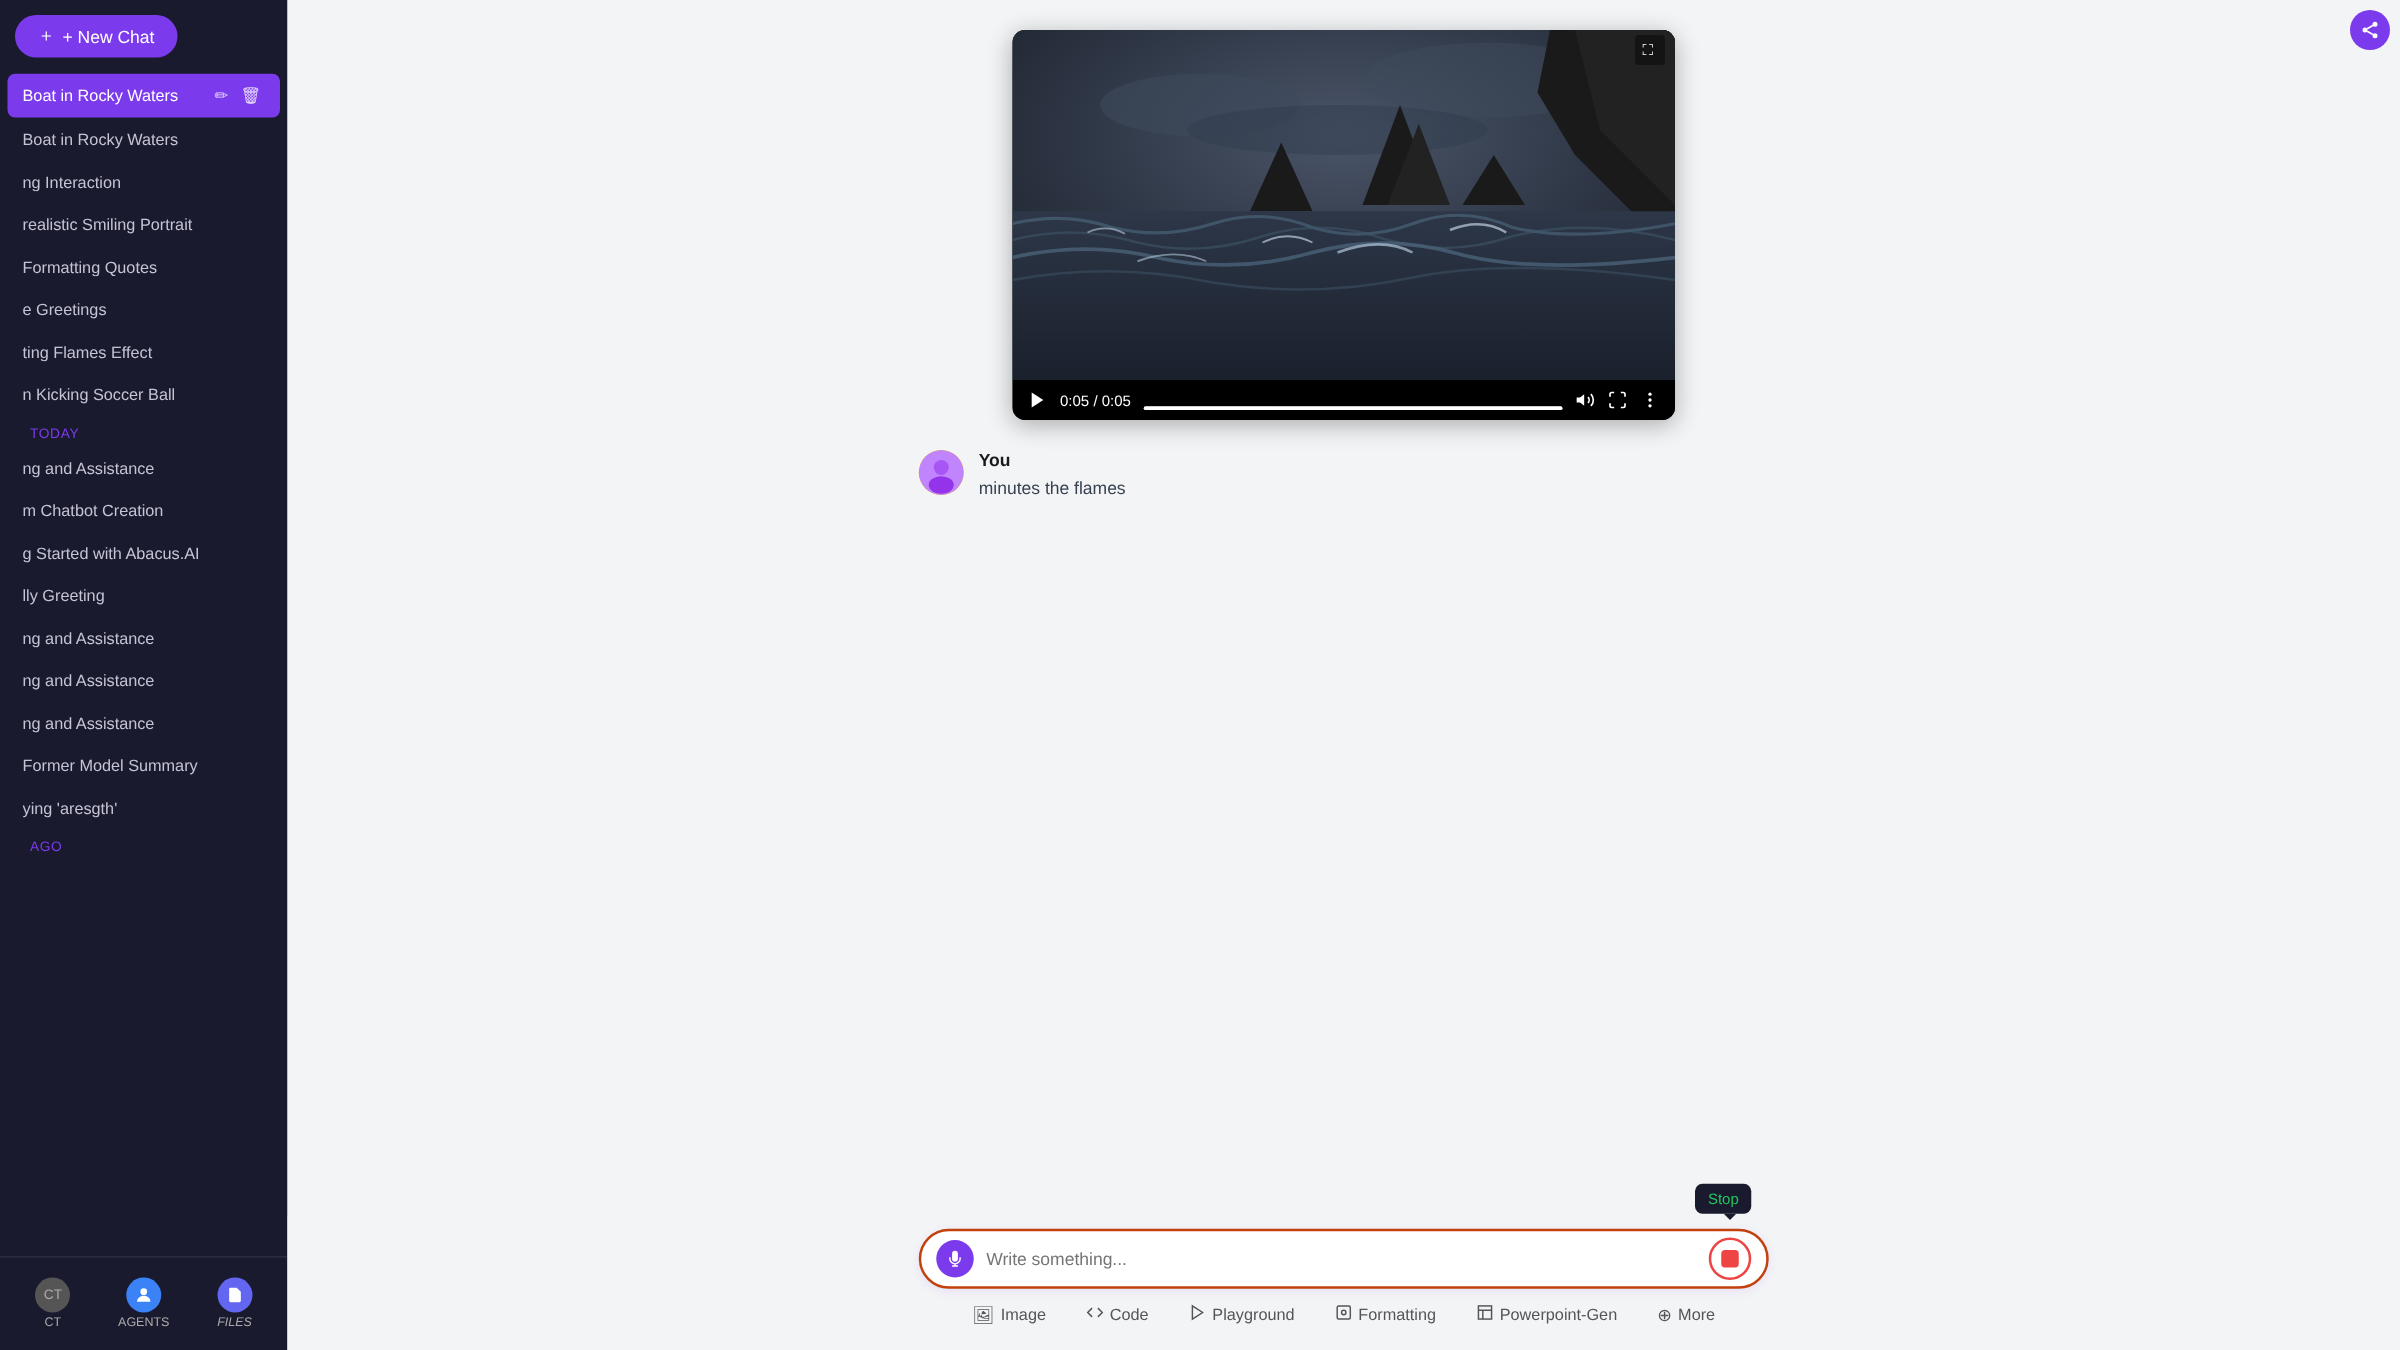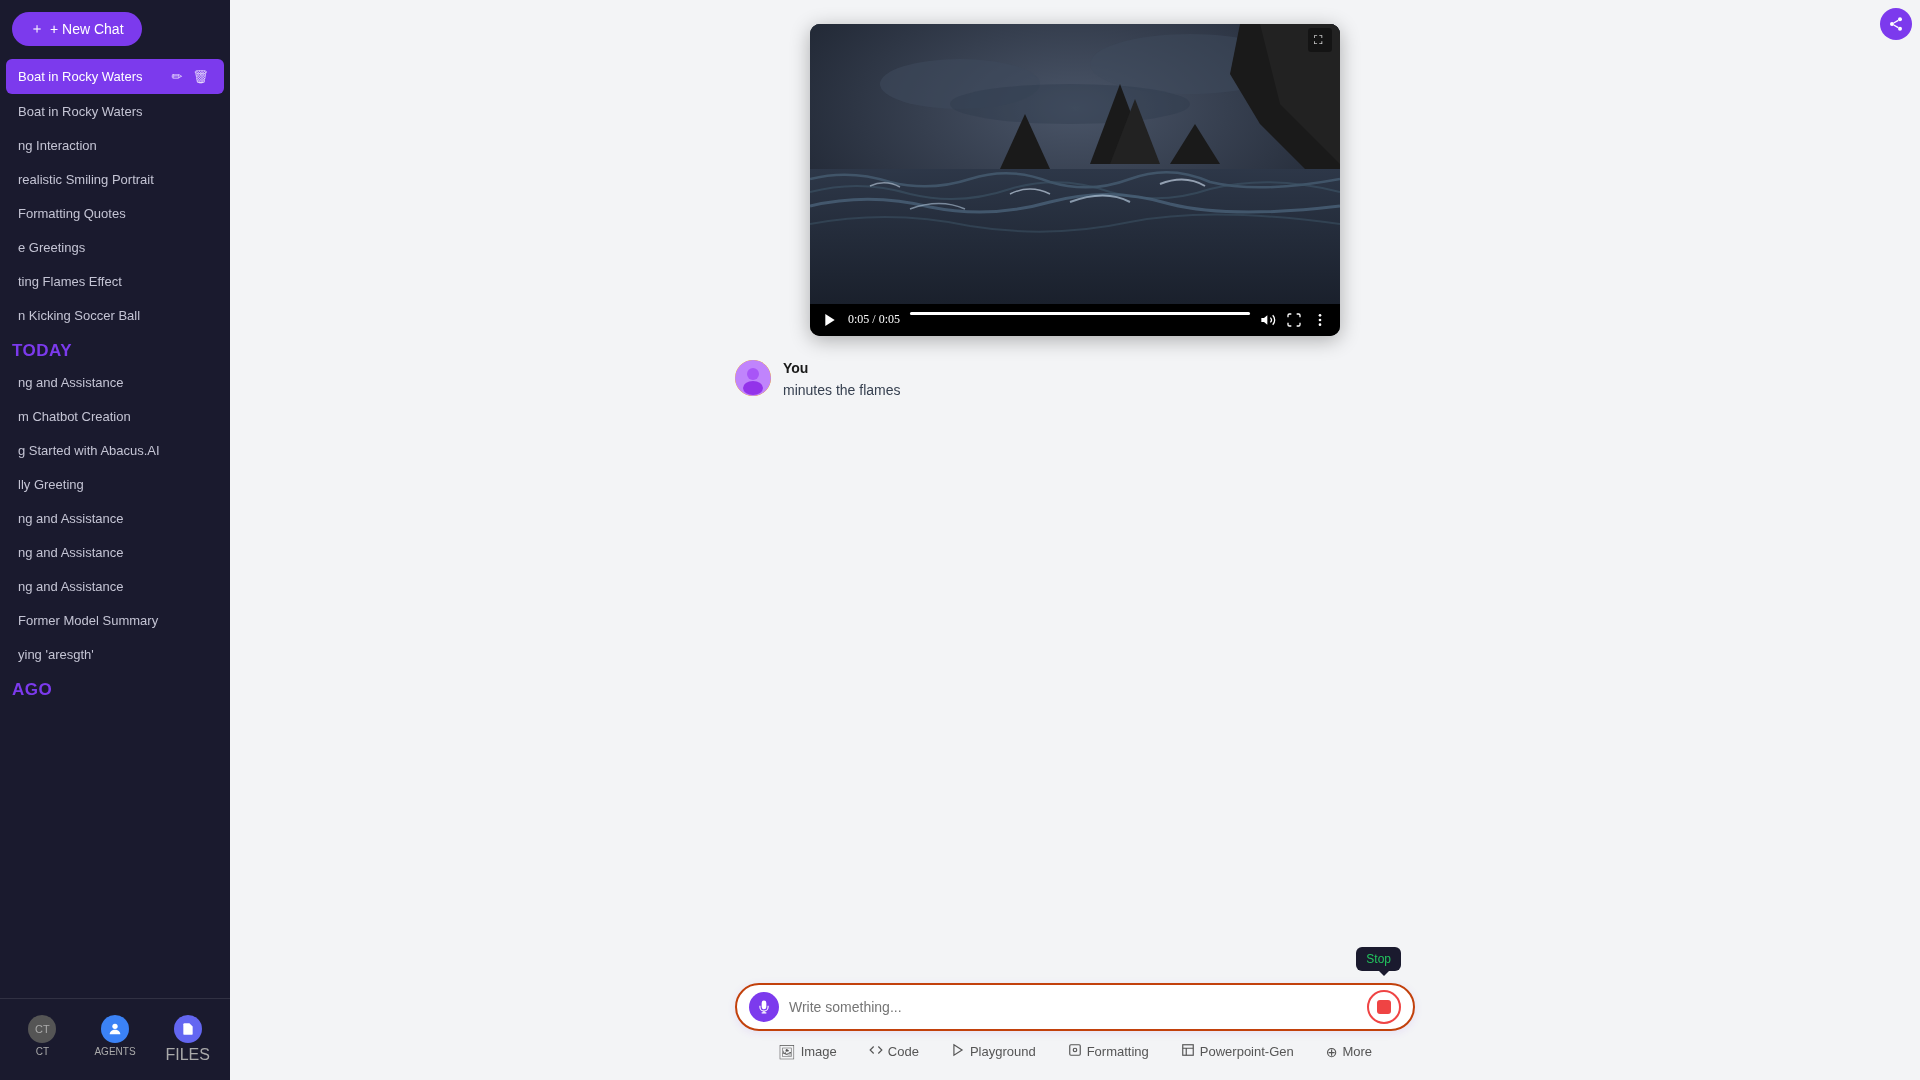--- a/index.html
+++ b/index.html
@@ -34,23 +34,23 @@
       cursor: pointer;
       display: flex;
       align-items: center;
       gap: 6px;
       margin: 12px auto 12px 12px;
       white-space: nowrap;
     }
 
     .sidebar-section-label {
       color: #7c3aed;
-      font-size: 17px;
-      font-weight: 700;
-      padding: 8px 12px 4px 12px;
+      font-size: 11px;
+      font-weight: 400;
+      padding: 8px 12px 4px 24px;
       letter-spacing: 0.5px;
       text-transform: uppercase;
     }
 
     .sidebar-items {
       flex: 1;
       overflow-y: auto;
       padding-bottom: 10px;
     }
 
@@ -186,23 +186,22 @@
     
     .video-thumbnail svg {
       width: 100%;
       height: 100%;
     }
 
     .video-controls {
       background: rgba(0,0,0,0.85);
       padding: 8px 12px;
       display: flex;
-      align-items: flex-start;
+      align-items: flex-end;
       gap: 10px;
-      font-family: Liberation Serif, serif;
     }
 
     .play-btn {
       background: none;
       border: none;
       color: white;
       cursor: pointer;
       font-size: 16px;
       padding: 0;
       display: flex;
@@ -530,21 +529,21 @@
       </div>
       <span style="font-size:10px;color:#aaa;">AGENTS</span>
     </button>
     <button class="sidebar-bottom-btn">
       <div class="sidebar-bottom-icon file-icon-bg">
         <svg width="14" height="14" viewBox="0 0 24 24" fill="white">
             <path d="M14 2H6a2 2 0 00-2 2v16a2 2 0 002 2h12a2 2 0 002-2V8l-6-6z"></path>
             <path d="M14 2v6h6"></path>
           </svg>
       </div>
-      <span style="font-size:16px;color:#aaa;">FILES</span>
+      <span style="font-size:10px;color:#aaa;font-style:italic;">FILES</span>
     </button>
   </div>
 </div>
 
 <div id="main">
   <button id="share-btn">
     <svg width="16" height="16" viewBox="0 0 24 24" fill="white">
         <circle cx="18" cy="5" r="3"></circle>
         <circle cx="6" cy="12" r="3"></circle>
         <circle cx="18" cy="19" r="3"></circle>

